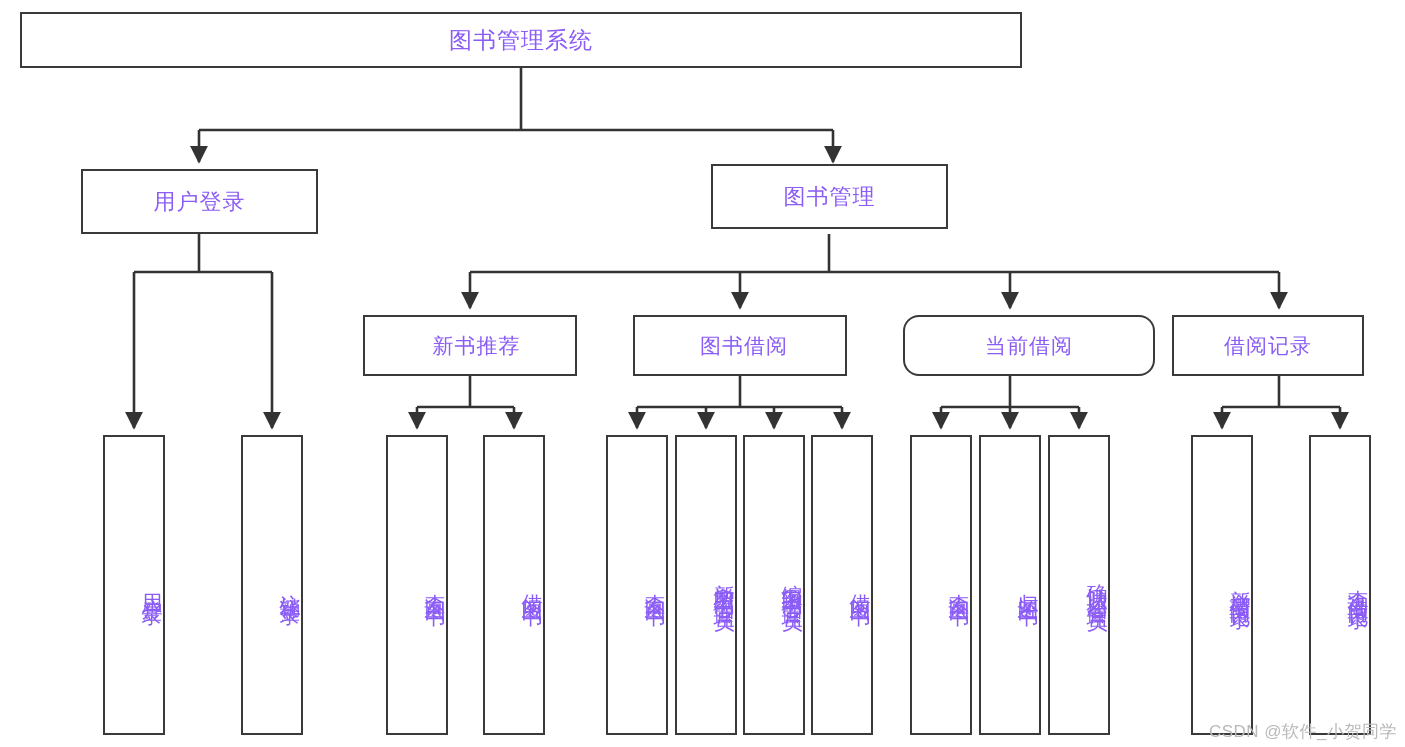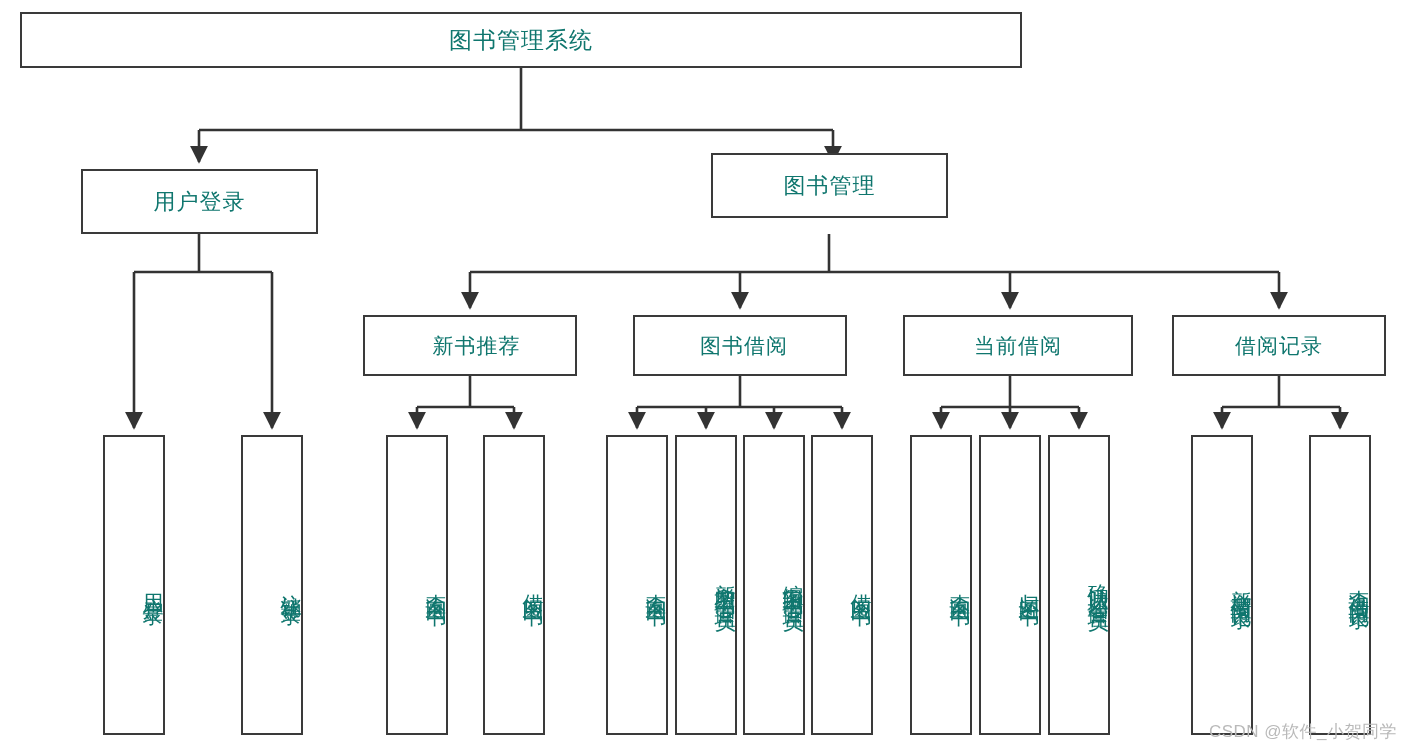--- a/index.html
+++ b/index.html
@@ -27,23 +27,22 @@
     pointer-events: none;
   }
   .node {
     position: absolute;
     box-sizing: border-box;
     background: #ffffff;
     border: 2px solid #3a3a3a;
     display: flex;
     align-items: center;
     justify-content: center;
-    color: #0f766e;
+    color: #8b5cf6;
     text-align: right;
-    font-family: Liberation Serif, serif;
   }
   .node-root {
     font-size: 23px;
     letter-spacing: 1px;
   }
   .node-l1 {
     font-size: 22px;
     letter-spacing: 1px;
   }
   .node-l2 {
@@ -129,37 +128,37 @@
   </svg>
 
   <div class="node node-root" style="left:20px; top:12px; width:1002px; height:56px;">
     <span>图书管理系统</span>
   </div>
 
   <div class="node node-l1" style="left:81px; top:169px; width:237px; height:65px;">
     <span>用户登录</span>
   </div>
 
-  <div class="node node-l1" style="left:711px; top:153px; width:237px; height:65px;">
+  <div class="node node-l1" style="left:711px; top:164px; width:237px; height:65px;">
     <span>图书管理</span>
   </div>
 
   <div class="node node-l2" style="left:363px; top:315px; width:214px; height:61px;padding-left:13px;">
     <span>新书推荐</span>
   </div>
 
   <div class="node node-l2" style="left:633px; top:315px; width:214px; height:61px;padding-left:8px;">
     <span>图书借阅</span>
   </div>
 
-  <div class="node node-l2" style="left:903px; top:315px; width:230px; height:61px;">
+  <div class="node node-l2" style="left:903px; top:315px; width:252px; height:61px;border-radius:16px;">
     <span>当前借阅</span>
   </div>
 
-  <div class="node node-l2" style="left:1172px; top:315px; width:214px; height:61px;">
+  <div class="node node-l2" style="left:1172px; top:315px; width:192px; height:61px;">
     <span>借阅记录</span>
   </div>
 
   <div class="node node-leaf" style="left:103px; top:435px; width:62px; height:300px;">
     <span class="leaf-label">用户登录</span>
   </div>
 
   <div class="node node-leaf" style="left:241px; top:435px; width:62px; height:300px;">
     <span class="leaf-label">注销登录</span>
   </div>

